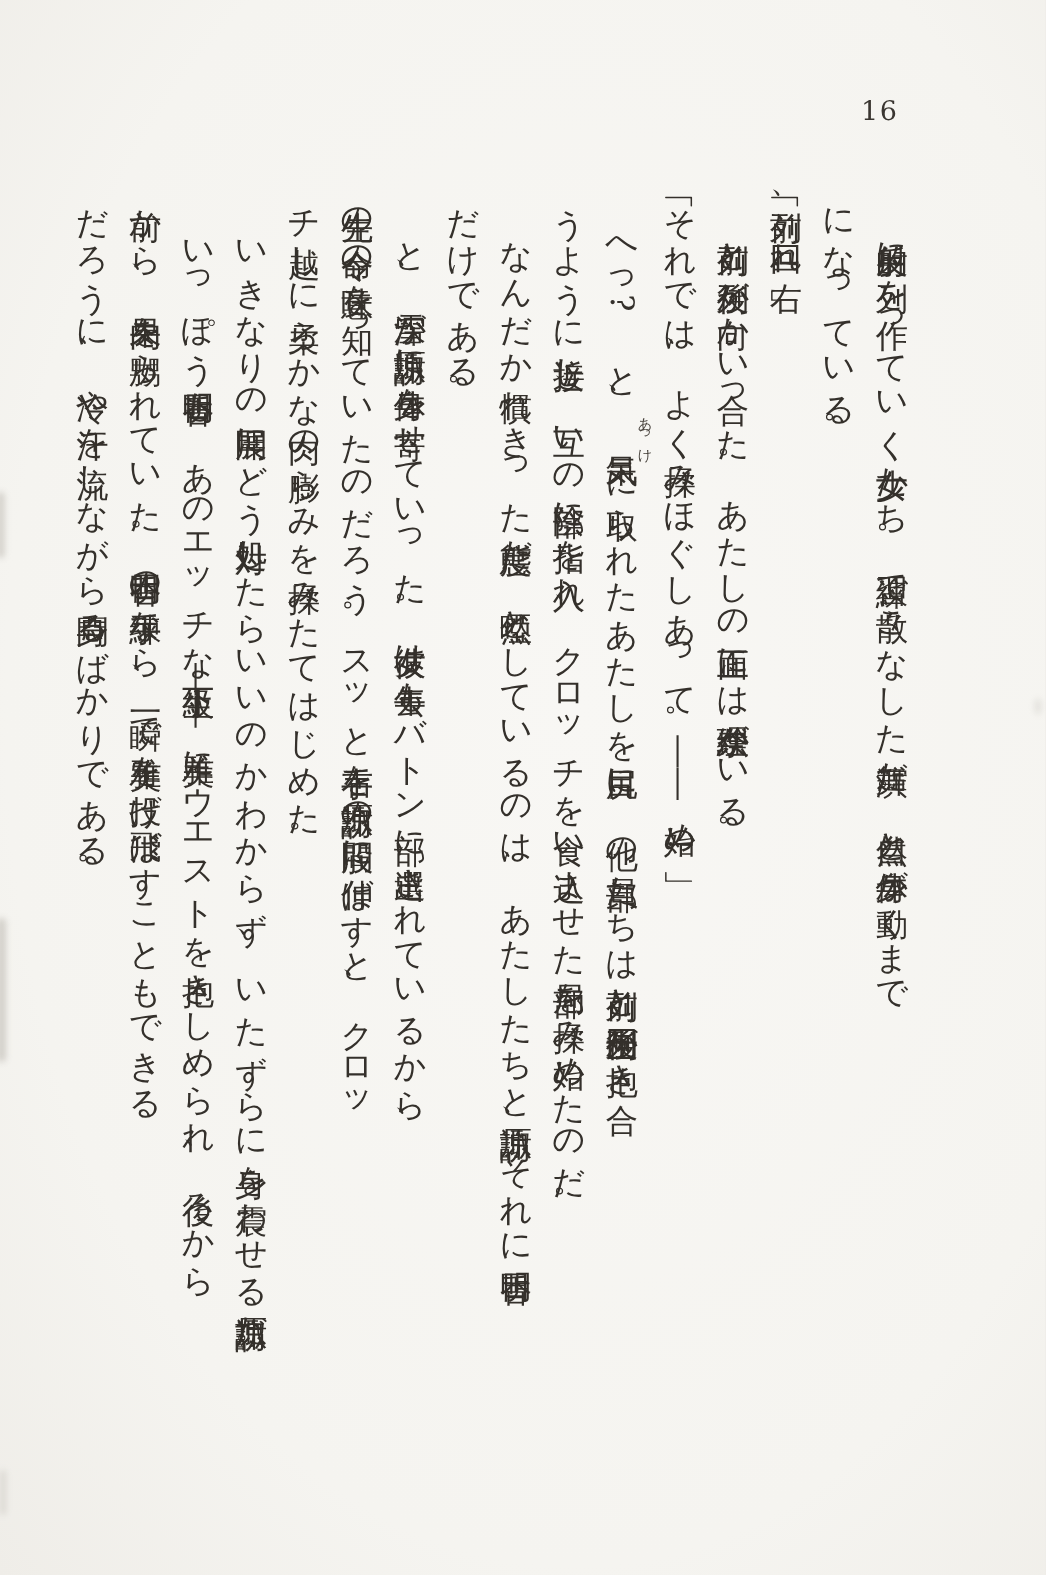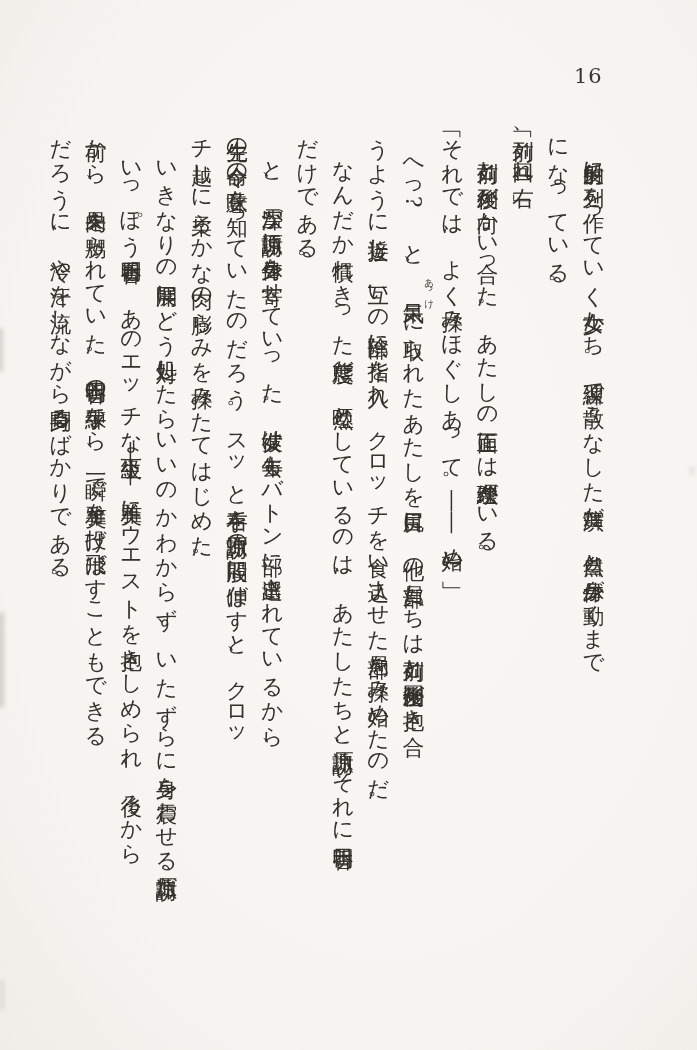--- a/index.html
+++ b/index.html
@@ -18,21 +18,21 @@
     width: 697px;
     height: 1050px;
     background: #f6f5f2;
     background: radial-gradient(ellipse at 55% 45%, #f8f7f4 0%, #f5f4f0 70%, #efede8 100%);
     overflow: hidden;
   }
   .page-number {
     position: absolute;
     top: 64px;
     left: 574px;
-    font-size: 21px;
+    font-size: 18px;
     letter-spacing: 1px;
     color: #3a3631;
   }
   .text-block {
     position: absolute;
     top: 124px;
     right: 86px;
     width: 566px;
     height: 902px;
     writing-mode: vertical-rl;

